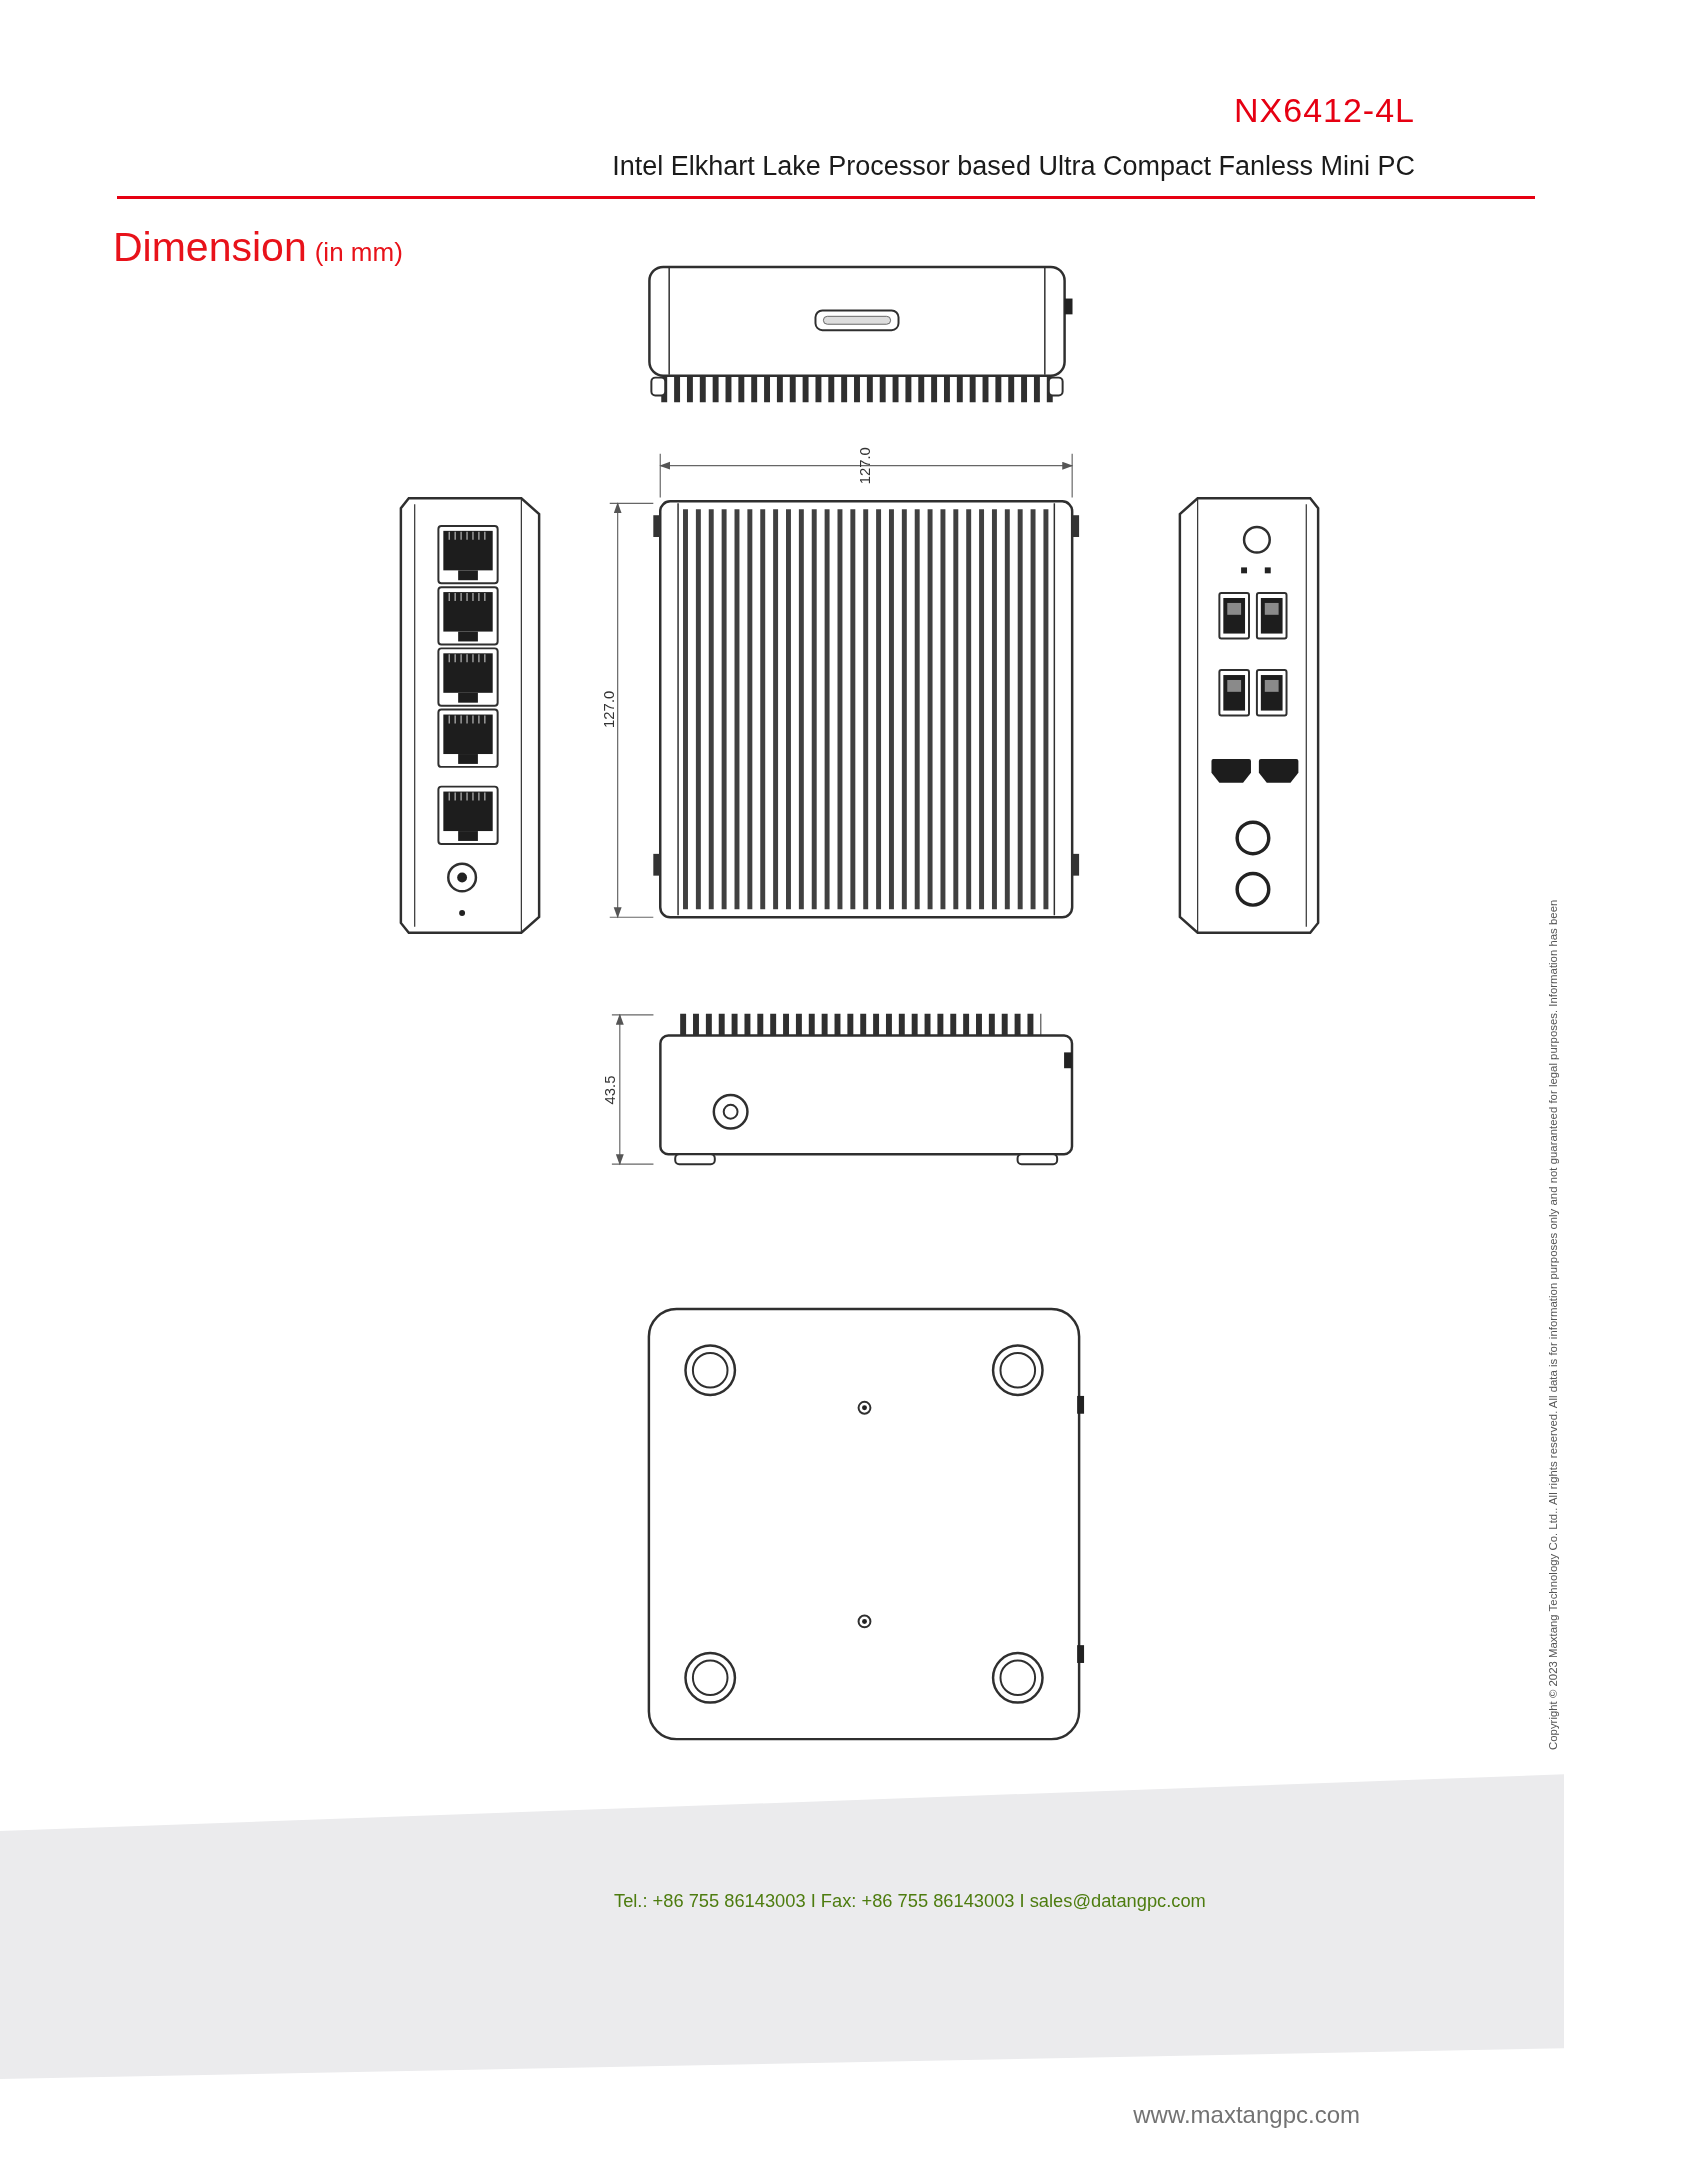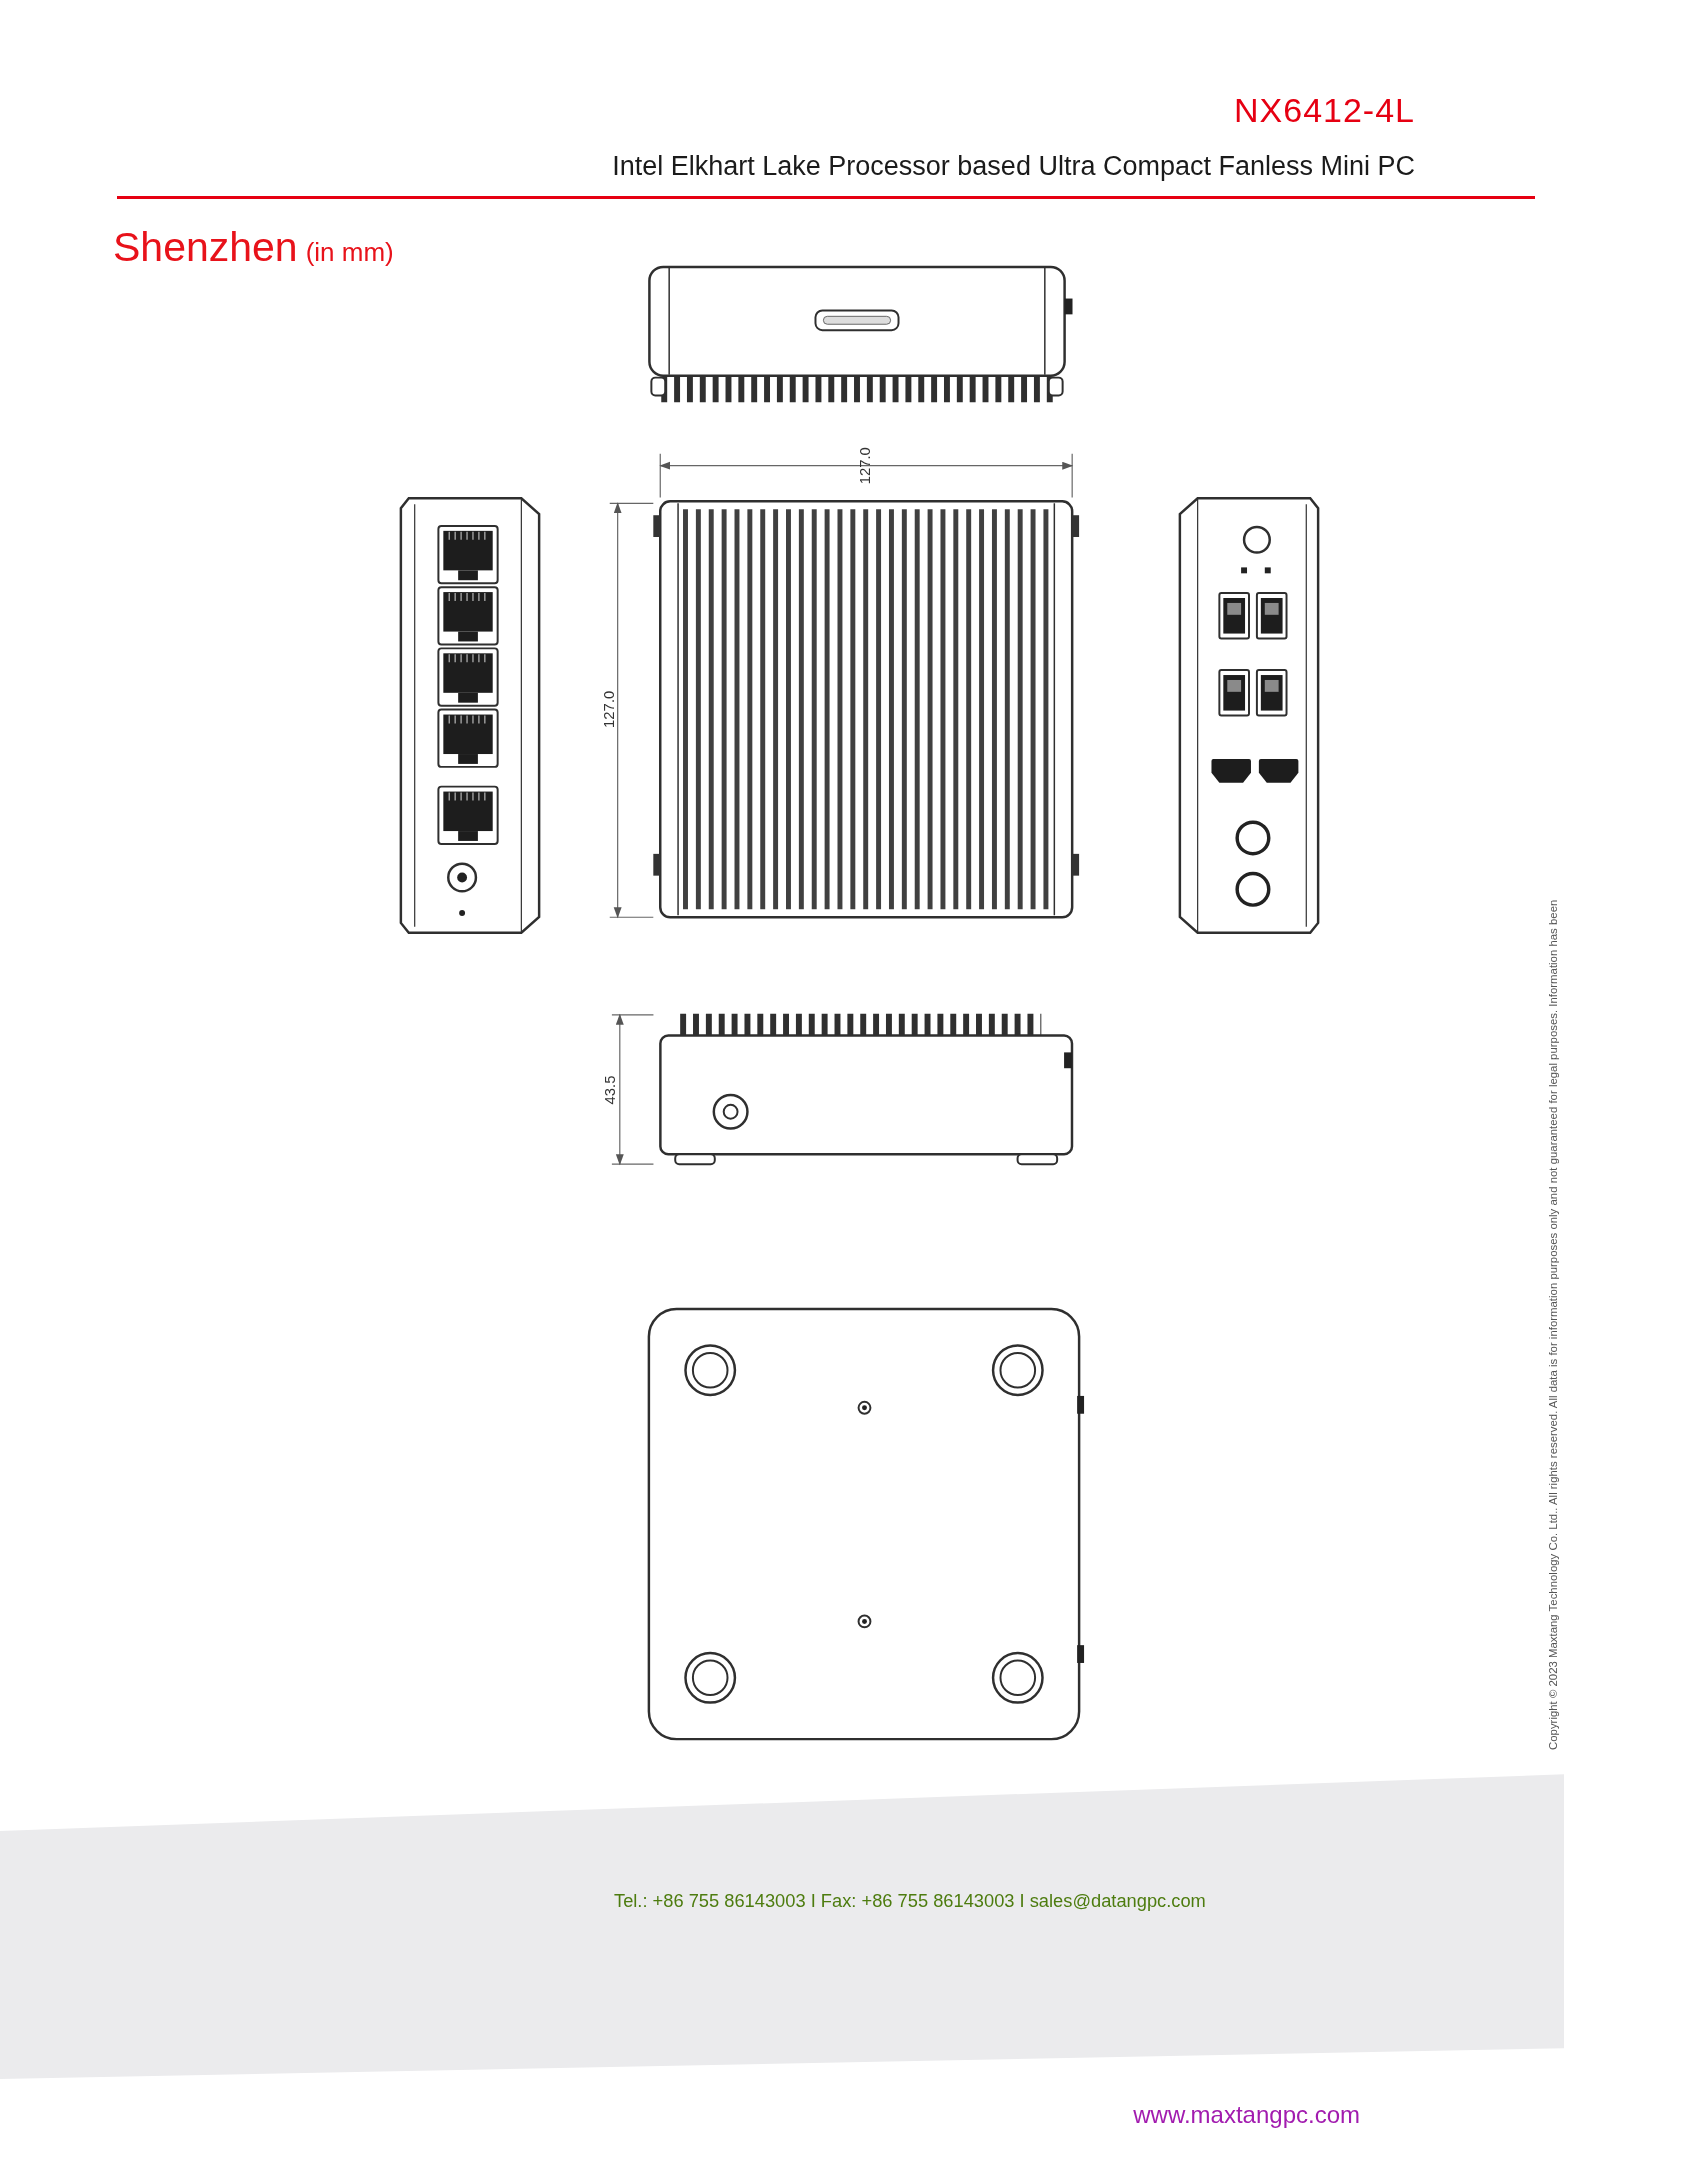--- a/index.html
+++ b/index.html
@@ -34,33 +34,33 @@
     clip-path:polygon(0 67px, 1683px 6px, 1683px 282px, 0 315px);
   }
   .logo-block { left:109px; top:1873px; width:416px; text-align:center; }
   .logo-text  { color:#e60012; font-size:83px; font-weight:bold; letter-spacing:-2px; line-height:1; }
   .logo-text sup { font-size:20px; font-weight:normal; vertical-align:38px; letter-spacing:0; }
   .tagline    { margin-top:10px; color:#6b6b6b; font-size:14px; letter-spacing:1.5px; }
   .company-block   { left:614px; top:1881px; }
   .company-name    { color:#161616; font-size:27px; }
   .company-address { margin-top:12px; color:#333; font-size:18.3px; }
   .company-contact { margin-top:9px;  color:#4d7c0f; font-size:18.3px; }
-  .website { top:2101px; right:204px; color:#a21caf; font-size:24px; }
+  .website { top:2101px; right:204px; color:#737373; font-size:24px; }
 </style>
 </head>
 <body>
 
 <div class="page">
 
   <div class="abs product-code">NX6412-4L</div>
   <div class="abs subtitle">Intel Elkhart Lake Processor based Ultra Compact Fanless Mini PC</div>
   <div class="abs header-rule"></div>
 
   <div class="abs section-title">
-    <span>Shenzhen</span><span class="unit">(in mm)</span>
+    <span>Dimension</span><span class="unit">(in mm)</span>
   </div>
 
   <svg class="abs" style="left:639px;top:259px" width="436" height="173" viewBox="0 0 440 175">
     <g fill="#fff" stroke="#2f2f2f">
       <rect x="10" y="8" width="420" height="110" rx="14" stroke-width="2.5"></rect>
       <line x1="30" y1="9" x2="30" y2="117" stroke-width="1.5"></line>
       <line x1="410" y1="9" x2="410" y2="117" stroke-width="1.5"></line>
     </g>
     <rect x="430" y="40" width="8" height="16" fill="#222"></rect>
     <g>

